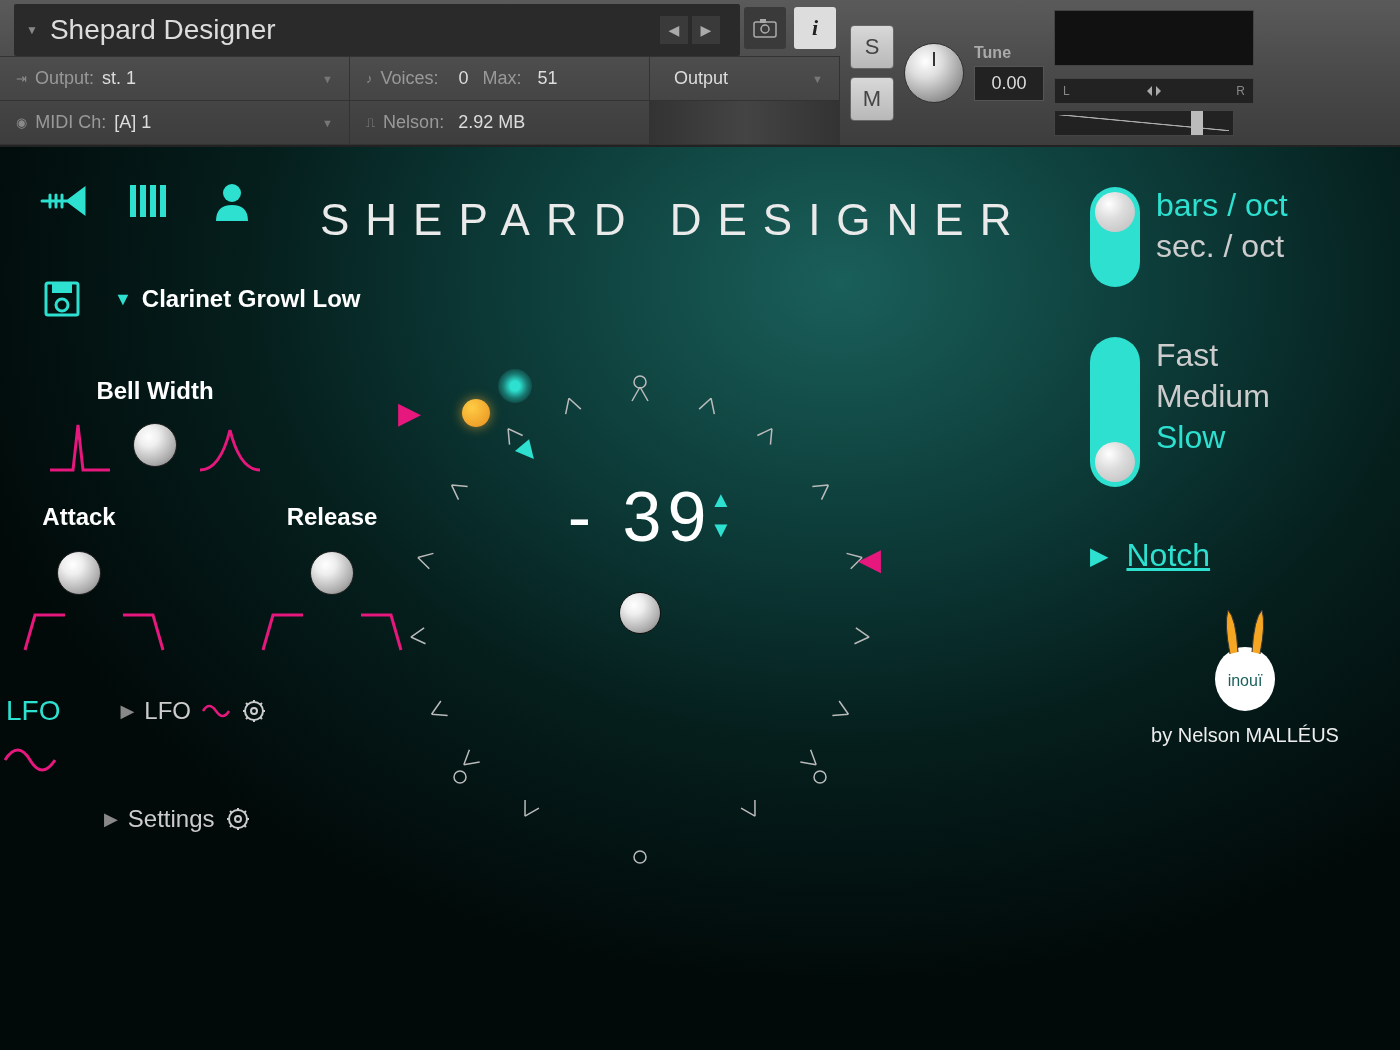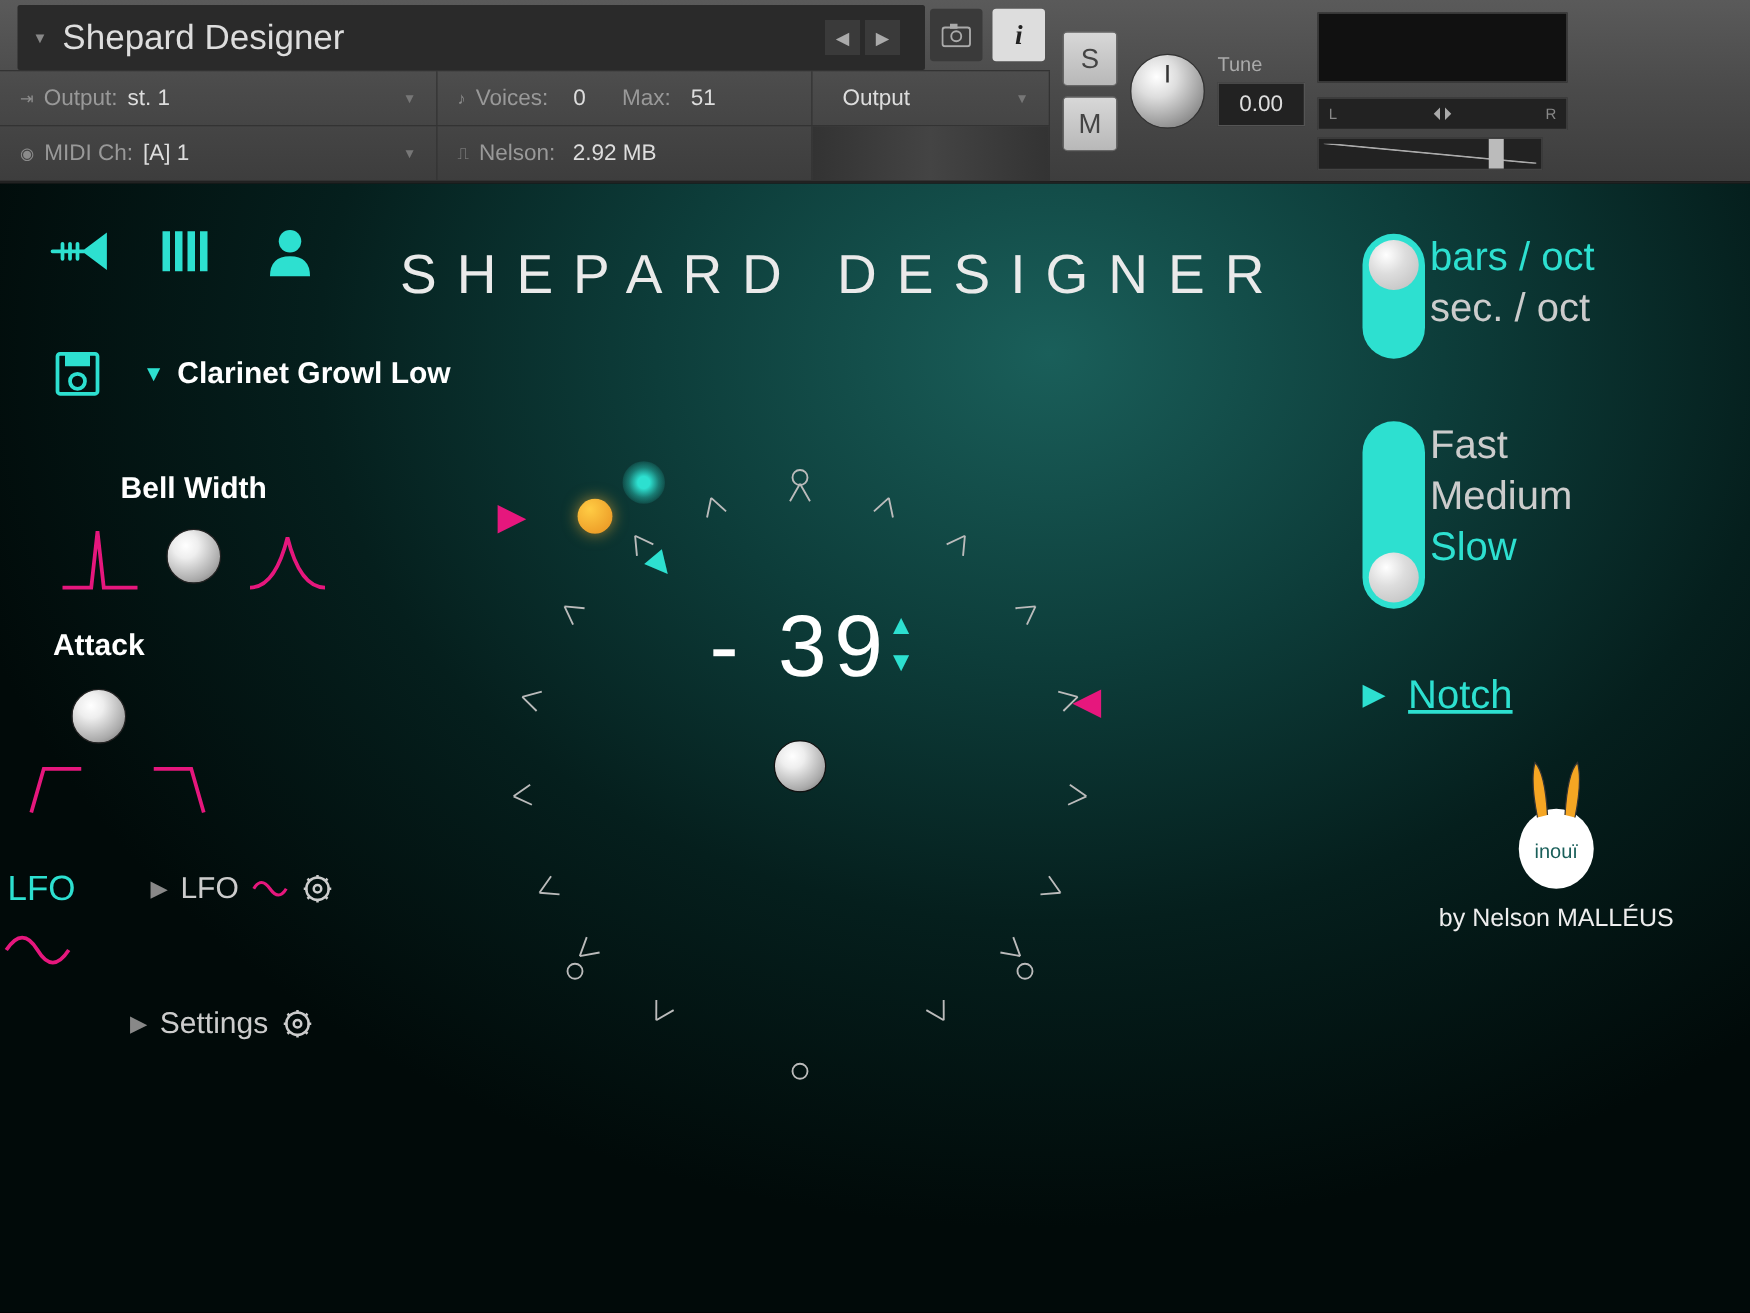--- a/index.html
+++ b/index.html
@@ -53,21 +53,21 @@
   width: 560px;
   display: flex;
   align-items: center;
   gap: 10px;
   padding: 10px;
 }
 .sm-buttons { display:flex; flex-direction:column; gap:8px; }
 .sm-btn { width:44px; height:44px; background: linear-gradient(#d8d8d8,#b8b8b8); border:1px solid #666; border-radius:4px; display:flex;align-items:center;justify-content:center; color:#444; font-size:22px; font-weight:500; cursor:pointer; }
 .tune-knob-wrap { display:flex; flex-direction:column; align-items:center; gap:4px; }
 .tune-box { display:flex; flex-direction:column; gap:4px; }
-.tune-lbl { color:#aaa; font-size:16px; }
+.tune-lbl { color:#aaa; font-size:16px;font-weight:bold; }
 .tune-val-box { background:#222; border:1px solid #555; padding:6px 14px; color:#ddd; font-size:18px; min-width:70px; text-align:center; }
 .knob-lg { width:60px; height:60px; border-radius:50%; background: radial-gradient(circle at 35% 30%, #fff 0%, #ddd 30%, #888 80%, #555 100%); border:1px solid #333; position:relative; cursor:pointer; }
 .knob-lg::after { content:''; position:absolute; top:8px; left:50%; width:2px; height:14px; background:#333; transform:translateX(-50%); }
 .meter-box { width:200px; height:56px; background:#111; border:1px solid #444; }
 .pan-slider { width:200px; height:26px; background:#222; border:1px solid #444; display:flex; align-items:center; justify-content:space-between; padding:0 8px; color:#888; font-size:12px; position:relative; margin-top:6px;}
 .pan-slider .center-mark { position:absolute; left:50%; top:2px; bottom:2px; width:18px; transform:translateX(-50%); display:flex;align-items:center;justify-content:center; }
 .vol-tri { width:180px; height:26px; background:#222; border:1px solid #444; position:relative; overflow:hidden; }
 .vol-tri::before { content:''; position:absolute; left:4px; right:4px; bottom:4px; height:16px; background: linear-gradient(to top right, transparent 0%, transparent 48%, #aaa 50%, #aaa 52%, transparent 54%); }
 .vol-tri .thumb { position:absolute; right:30px; top:0; bottom:0; width:12px; background:#bbb; }
 
@@ -113,21 +113,21 @@
 .glow-dot { position:absolute; width:34px; height:34px; border-radius:50%; background: radial-gradient(circle, #2de0d0 0%, #2de0d0 20%, rgba(45,224,208,0.4) 50%, transparent 80%); }
 .orange-dot { position:absolute; width:28px; height:28px; border-radius:50%; background: radial-gradient(circle at 35% 30%, #ffcc44, #e89020); box-shadow:0 0 12px rgba(255,180,50,0.6); }
 .pink-tri { position:absolute; color:#e6177d; font-size:30px; }
 .teal-tri-sm { position:absolute; color:#2de0d0; font-size:24px; }
 .dial-value { position:absolute; left:50%; top:130px; transform:translateX(-50%); color:#fff; font-size:70px; font-weight:300; letter-spacing:6px; }
 .dial-stepper { position:absolute; left:340px; top:140px; display:flex; flex-direction:column; gap:4px; color:#2de0d0; font-size:22px; cursor:pointer; }
 .center-knob { position:absolute; left:50%; top:245px; transform:translateX(-50%); width:42px; height:42px; border-radius:50%; background: radial-gradient(circle at 35% 30%, #fff 0%, #eee 25%, #aaa 70%, #666 100%); border:1px solid #111; cursor:pointer; }
 
 
 .right-col { position:absolute; right:0; top:40px; width:310px; }
-.toggle-group { display:flex; align-items:flex-start; gap:4px; margin-bottom:50px; }
+.toggle-group { display:flex; align-items:flex-start; gap:16px; margin-bottom:50px; }
 .pill { width:50px; border-radius:25px; background:#2de0d0; position:relative; cursor:pointer; flex:none; }
 .pill .thumb { width:40px; height:40px; border-radius:50%; background: radial-gradient(circle at 35% 30%, #fff, #ddd 40%, #bbb); position:absolute; left:5px; }
 .pill-2 { height:100px; } .pill-2 .thumb { top:5px; }
 .pill-3 { height:150px; } .pill-3 .thumb { bottom:5px; }
 .toggle-opts { display:flex; flex-direction:column; gap:4px; font-size:32px; font-weight:400; }
 .opt-active { color:#2de0d0; font-weight:500; }
 .opt-inactive { color:#ccc; }
 .notch-row { display:flex; align-items:center; gap:18px; margin-top:20px; cursor:pointer; }
 .notch-lbl { color:#2de0d0; font-size:32px; font-weight:500; text-decoration:underline; }
 .logo-wrap { margin-top:30px; display:flex; flex-direction:column; align-items:center; gap:10px; }
@@ -163,21 +163,21 @@
         <div class="detail-cell" style="width:350px">
           <span class="cell-ico">⇥</span>
           <span class="cell-lbl">Output:</span>
           <span class="cell-val">st. 1</span>
           <span style="margin-left:auto;color:#777;font-size:11px">▼</span>
         </div>
         <div class="detail-cell" style="width:300px">
           <span class="cell-ico">♪</span>
           <span class="cell-lbl">Voices:</span>
           <span class="cell-val" style="margin-left:20px">0</span>
-          <span class="cell-lbl" style="margin-left:29px">Max:</span>
+          <span class="cell-lbl" style="margin-left:14px">Max:</span>
           <span class="cell-val" style="margin-left:16px">51</span>
         </div>
         <div class="detail-cell" style="flex:1">
           <span class="cell-val">Output</span>
           <span style="margin-left:auto;color:#777;font-size:11px">▼</span>
         </div>
       </div>
       <div class="detail-row">
         <div class="detail-cell" style="width:350px">
           <span class="cell-ico">◉</span>
@@ -275,20 +275,32 @@
         <svg class="bell-curve" viewBox="0 0 70 60">
             <path d="M5 55 Q25 55 35 15 Q45 55 65 55" stroke="#e6177d" stroke-width="3" fill="none"></path>
           </svg>
       </div>
     </div>
 
     <div class="ar-row">
       <div class="ar-item">
         <span class="param-lbl" style="margin-left:-30px">Attack</span>
         <div class="knob-sm" style="margin-left:-30px"></div>
+        <div style="display:flex;gap:8px">
+          <svg class="env-curve" width="50" height="50" viewBox="0 0 50 50">
+              <path d="M5 45 L15 10 L45 10" stroke="#e6177d" stroke-width="3" fill="none"></path>
+            </svg>
+          <svg class="env-curve" width="50" height="50" viewBox="0 0 50 50">
+              <path d="M5 10 L35 10 L45 45" stroke="#e6177d" stroke-width="3" fill="none"></path>
+            </svg>
+        </div>
+      </div>
+      <div class="ar-item">
+        <span class="param-lbl">Release</span>
+        <div class="knob-sm"></div>
         <div style="display:flex;gap:8px">
           <svg class="env-curve" width="50" height="50" viewBox="0 0 50 50">
               <path d="M5 45 L15 10 L45 10" stroke="#e6177d" stroke-width="3" fill="none"></path>
             </svg>
           <svg class="env-curve" width="50" height="50" viewBox="0 0 50 50">
               <path d="M5 10 L35 10 L45 45" stroke="#e6177d" stroke-width="3" fill="none"></path>
             </svg>
         </div>
       </div>
     </div>

